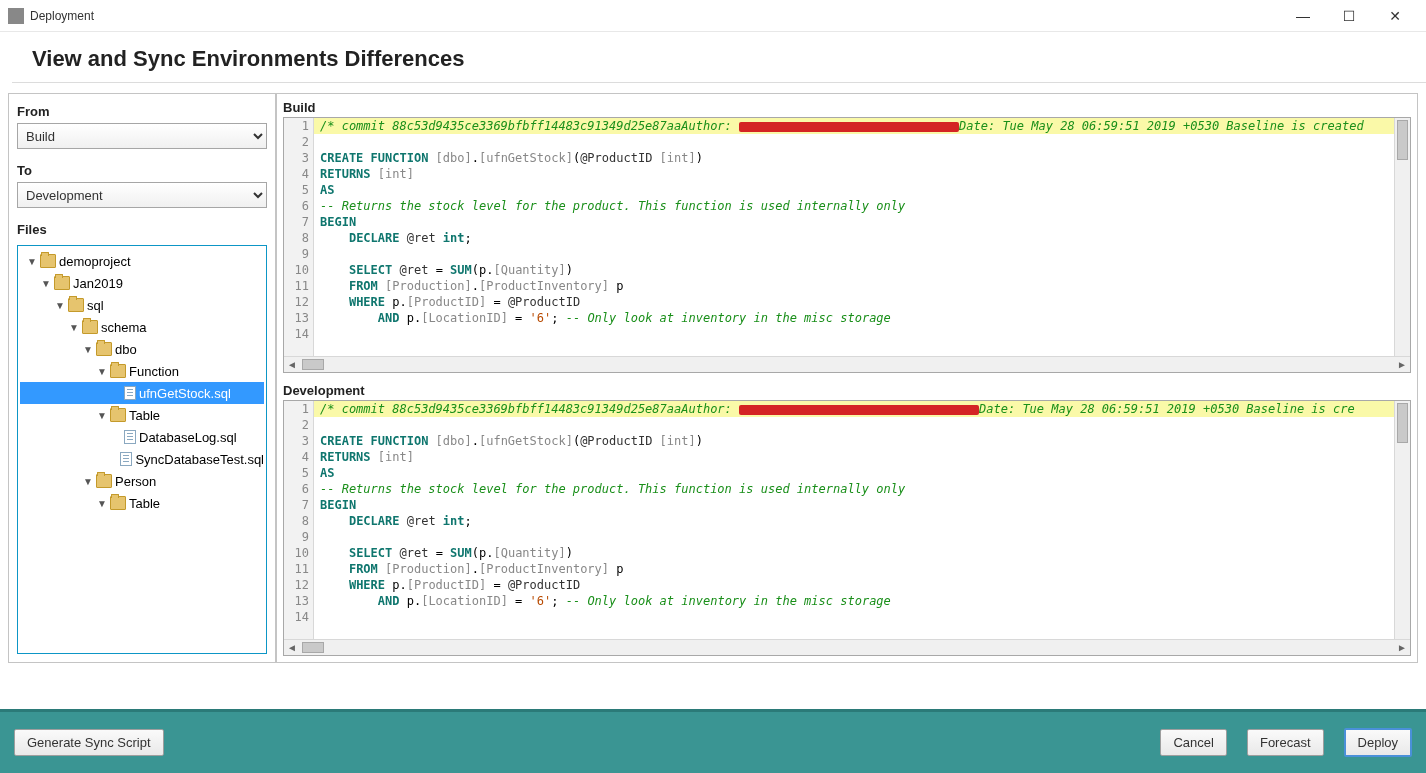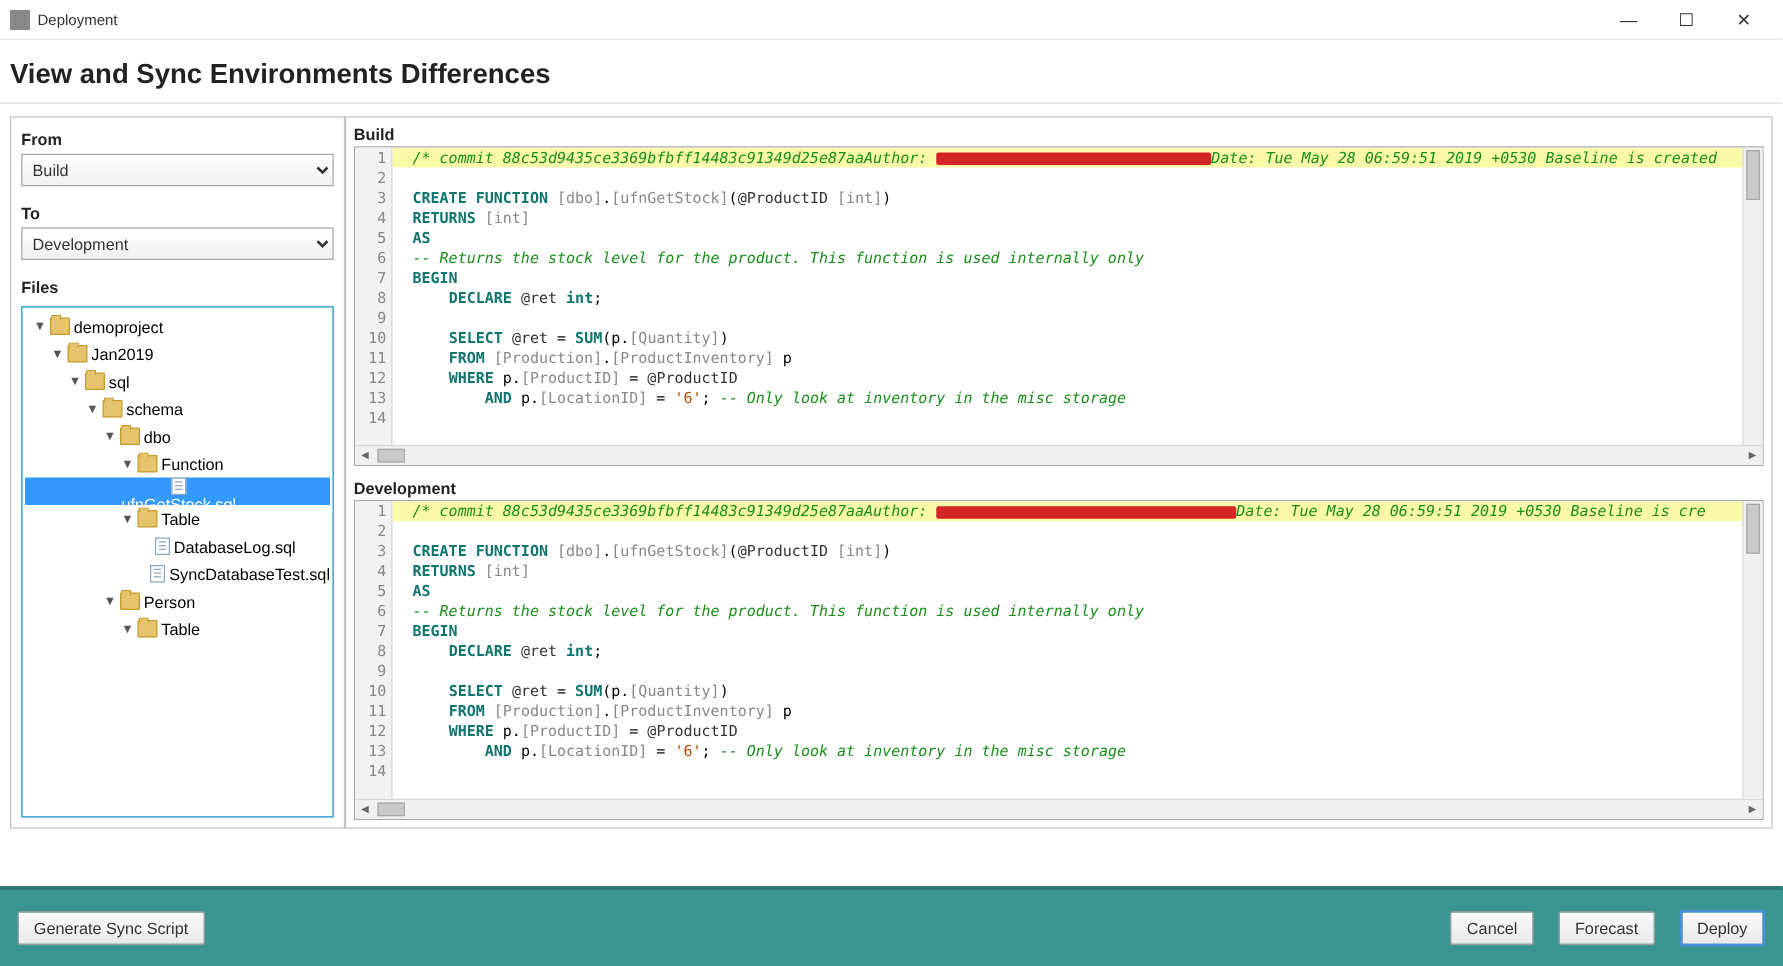--- a/index.html
+++ b/index.html
@@ -4,51 +4,51 @@
 <style>
 * { box-sizing: border-box; margin: 0; padding: 0; }
 body { font-family: "Segoe UI", Arial, sans-serif; font-size: 13px; background: #fff; overflow: hidden; }
 
 .titlebar { height: 32px; display: flex; align-items: center; padding: 0 8px; background: #fff; border-bottom: 1px solid #e8e8e8; justify-content: flex-end; }
 .titlebar .app-icon { width: 16px; height: 16px; margin-right: 6px; background: #888; }
 .titlebar .title { flex: 1; font-size: 12px; color: #333; }
 .titlebar .win-controls { display: flex; gap: 0; }
 .titlebar .wc { width: 46px; height: 30px; display: flex; align-items: center; justify-content: center; font-size: 14px; color: #333; cursor: pointer; }
 
-.header { padding: 14px 8px 10px 8px; border-bottom: 1px solid #dcdcdc; }
+.header { padding: 14px 8px 10px 20px; border-bottom: 1px solid #dcdcdc; margin-left: 12px; }
 .header h1 { font-size: 22px; font-weight: 600; color: #222; }
 
 .mainarea { display: flex; padding: 10px 8px; height: 590px; }
 
 .leftpanel { width: 268px; border: 1px solid #c4c4c4; padding: 8px; display: flex; flex-direction: column; }
 .leftpanel .lbl { font-weight: 600; margin-bottom: 4px; margin-top: 2px; color: #222; }
 .leftpanel select { width: 100%; height: 26px; border: 1px solid #a6a6a6; background: linear-gradient(#fff,#f0f0f0); font-size: 13px; padding: 0 4px; color: #333; }
 .leftpanel .gap { height: 12px; }
 .leftpanel .tree-wrap { border: 1px solid #0d96c6; margin-top: 4px; flex: 1; overflow: auto; padding: 4px 2px; }
 
 .tree ul { list-style: none; }
 .tree li { position: relative; }
 .tree .row { display: flex; align-items: center; height: 22px; padding-left: 2px; cursor: pointer; white-space: nowrap; }
-.tree .row.selected { background: #3399ff; color: #fff; flex-direction: column; }
+.tree .row.selected { background: #3399ff; color: #fff; }
 .tree .toggle { width: 12px; text-align: center; color: #555; font-size: 10px; }
 .tree .ic { width: 16px; height: 14px; margin: 0 3px 0 2px; flex-shrink: 0; }
 .tree .ic.folder { background: #e6c46e; border: 1px solid #c49a2b; border-radius: 1px; position: relative; }
 .tree .ic.folder::before { content: ""; position: absolute; top: -3px; left: 0; width: 6px; height: 3px; background: #e6c46e; border: 1px solid #c49a2b; border-bottom: none; border-radius: 1px 1px 0 0; }
 .tree .ic.file { background: #fff; border: 1px solid #8aa8c0; width: 12px; height: 14px; position: relative; }
 .tree .ic.file::after { content: ""; position: absolute; top: 2px; left: 2px; right: 2px; height: 1px; background: #8aa8c0; box-shadow: 0 3px 0 #8aa8c0, 0 6px 0 #8aa8c0; }
 .tree .pad { display: inline-block; }
 
 .rightpanel { flex: 1; border: 1px solid #c4c4c4; padding: 6px; display: flex; flex-direction: column; gap: 10px; overflow: hidden; }
 .codepane { flex: 1; display: flex; flex-direction: column; overflow: hidden; }
 .codepane .panetitle { font-weight: 600; margin-bottom: 2px; color: #222; }
 .codepane .editor-outer { flex: 1; border: 1px solid #a8a8a8; display: flex; flex-direction: column; overflow: hidden; }
 .codepane .editor-body { flex: 1; display: flex; overflow: hidden; position: relative; }
 .codepane .gutter { width: 30px; background: #f2f2f2; border-right: 1px solid #d8d8d8; text-align: right; padding: 0 4px; color: #888; font-family: Consolas, monospace; font-size: 12px; line-height: 16px; }
 .codepane .code { flex: 1; font-family: Consolas, monospace; font-size: 12px; line-height: 16px; overflow: hidden; white-space: nowrap; }
-.codepane .code .ln { padding-left: 16px; height: 16px; }
+.codepane .code .ln { padding-left: 6px; height: 16px; }
 .codepane .code .ln.hi { background: #faf9a8; }
 .codepane .vscroll { width: 16px; background: #f0f0f0; border-left: 1px solid #d8d8d8; position: relative; }
 .codepane .vscroll::before { content: ""; position: absolute; top: 2px; left: 2px; right: 2px; height: 38px; background: #c9c9c9; border: 1px solid #a8a8a8; }
 .codepane .hscroll { height: 16px; background: #f0f0f0; border-top: 1px solid #d8d8d8; display: flex; align-items: center; }
 .codepane .hscroll .harrow { width: 16px; height: 16px; display: flex; align-items: center; justify-content: center; color: #666; font-size: 10px; }
 .codepane .hscroll .htrack { flex: 1; height: 100%; position: relative; }
 .codepane .hscroll .hthumb { position: absolute; top: 2px; left: 2px; width: 22px; bottom: 2px; background: #c9c9c9; border: 1px solid #a8a8a8; }
 
 
 .cmt { color: #1a8f1a; font-style: italic; }

